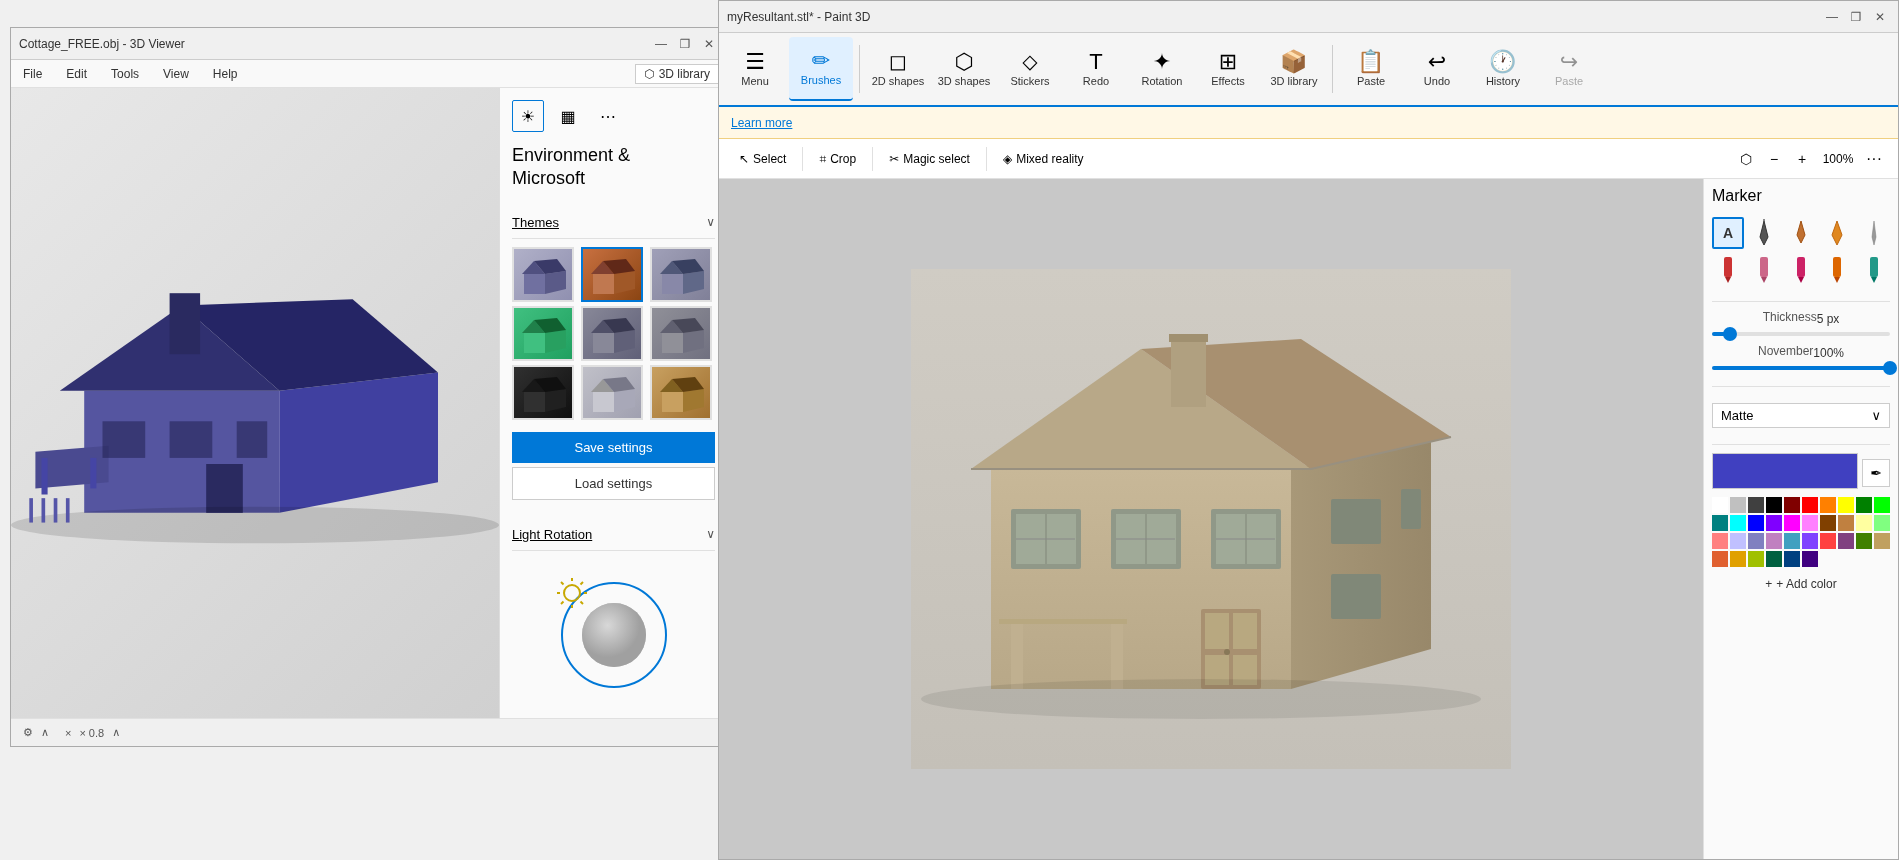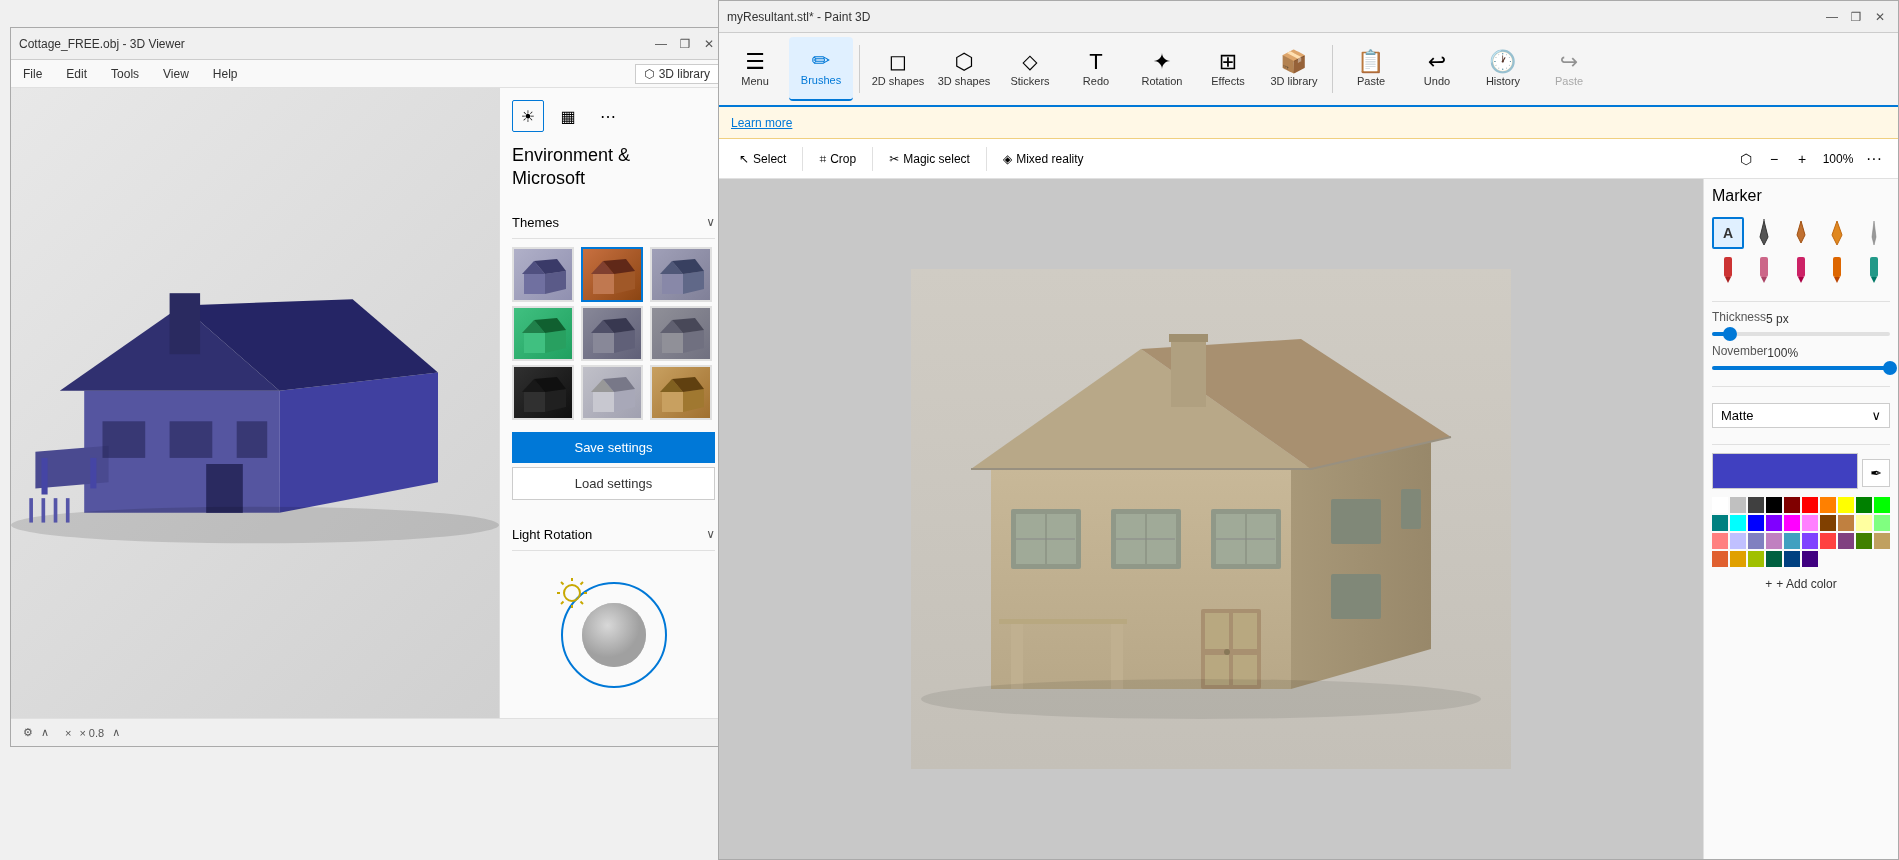--- a/index.html
+++ b/index.html
@@ -103,21 +103,21 @@
     }
     .env-icon-btn.active { border-color: #0078d7; }
     .env-title { font-size: 18px; font-weight: 300; margin-bottom: 16px; line-height: 1.3; }
     .section-header {
       display: flex; align-items: center; justify-content: space-between;
       padding: 8px 0;
       cursor: pointer;
       border-bottom: 1px solid #e0e0e0;
       margin-bottom: 8px;
     }
-    .section-header-label { font-size: 13px; font-weight: 400; }
+    .section-header-label { font-size: 13px; font-weight: 400; text-decoration: underline; }
     .chevron { font-size: 12px; color: #555; }
     .themes-grid {
       display: grid;
       grid-template-columns: repeat(3, 1fr);
       gap: 4px;
       margin-bottom: 12px;
     }
     .theme-item {
       width: 62px; height: 55px;
       background: #e0e0e0;
@@ -283,21 +283,21 @@
       display: flex; align-items: center; justify-content: center;
       cursor: pointer;
       border: 1px solid transparent;
       border-radius: 2px;
       font-size: 18px;
     }
     .brush-tool-item.active { border-color: #0078d7; background: #e0f0ff; }
     .panel-separator { height: 1px; background: #e0e0e0; margin: 8px 0; }
     .panel-label { font-size: 12px; color: #555; margin-bottom: 4px; }
     .panel-value { font-size: 12px; color: #333; text-align: right; }
-    .panel-row { display: flex; align-items: center; justify-content: flex-start; margin-bottom: 4px; }
+    .panel-row { display: flex; align-items: center; justify-content: center; margin-bottom: 4px; }
     .slider-container { width: 100%; margin-bottom: 8px; }
     .slider-track {
       width: 100%;
       height: 4px;
       background: #e0e0e0;
       border-radius: 2px;
       position: relative;
     }
     .slider-fill {
       height: 100%;

